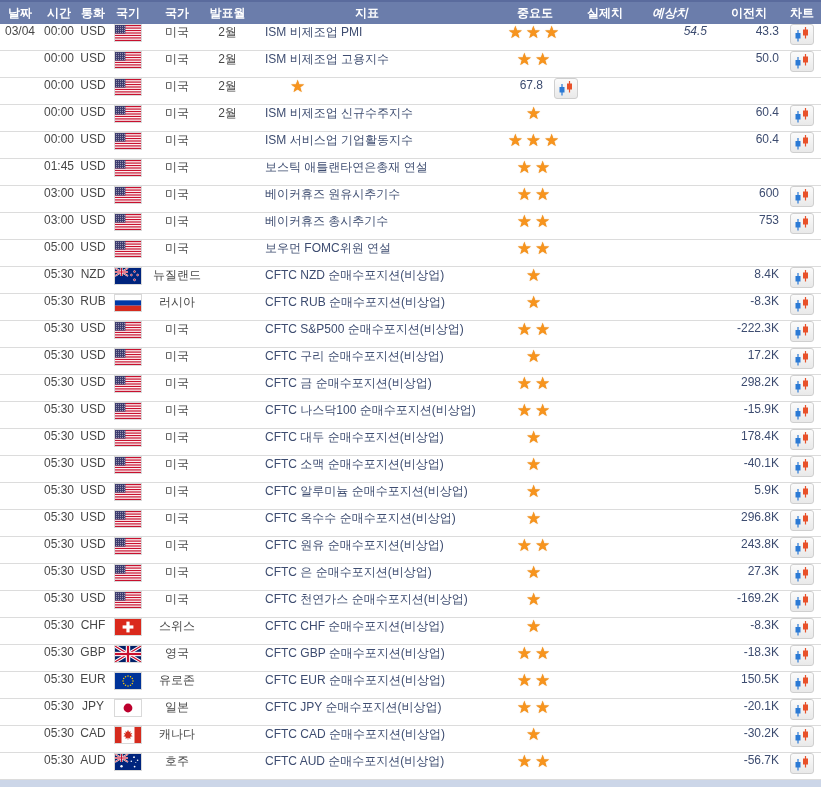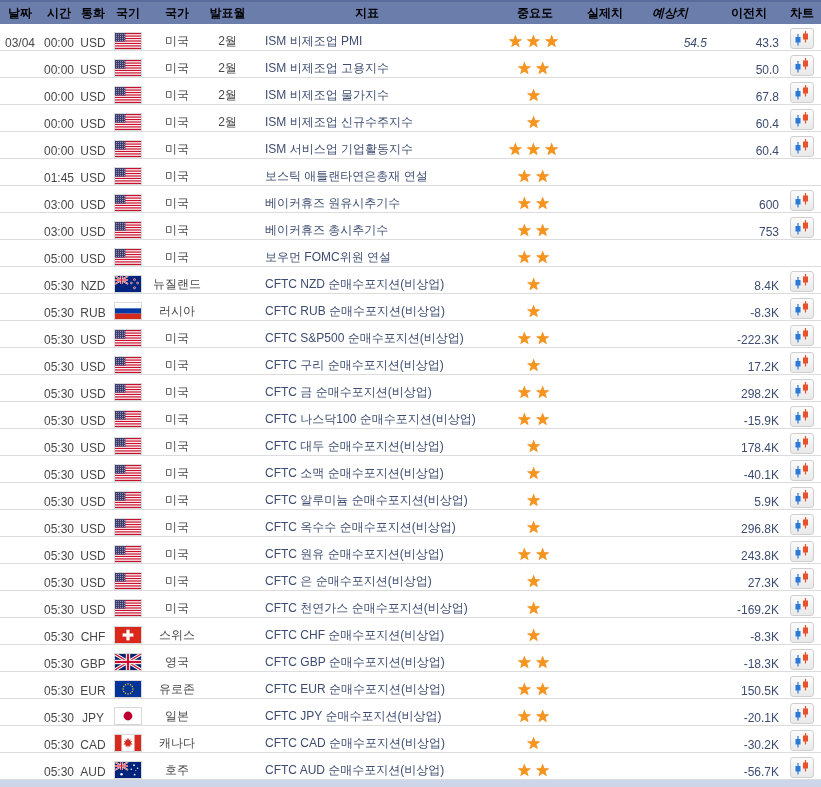--- a/index.html
+++ b/index.html
@@ -6,23 +6,23 @@
     --header-bg:#6b7dab; --header-border:#5a6b9d; --star:#f7941e;
     --row-line:#dcdcdc; --navy:#3d4c70; --gray:#474747; --bar:#ccd6e8;
   }
   *{box-sizing:border-box;}
   html,body{margin:0;padding:0;}
   body{width:821px;height:787px;overflow:hidden;background:#fff;
        font-family:"Liberation Sans","DejaVu Sans",sans-serif;}
   .calendar{width:821px;}
   .thead{display:flex;height:24px;background:var(--header-bg);
          border-top:2px solid var(--header-border);align-items:center;
-         color:#000000;font-weight:bold;font-size:12px;}
+         color:#ffffff;font-weight:bold;font-size:12px;}
   .tr{display:flex;height:27px;border-bottom:1px solid var(--row-line);
-      align-items:flex-end;font-size:12px;background:#fff;}
+      align-items:flex-start;font-size:12px;background:#fff;}
   .th,.td{text-align:center;overflow:hidden;white-space:nowrap;}
   .col-date{width:40px;}
   .col-time{width:38px;}
   .col-currency{width:30px;}
   .col-flag{width:40px;}
   .col-country{width:58px;}
   .col-month{width:43px;}
   .col-indicator{width:236px;}
   .col-importance{width:100px;}
   .col-actual{width:40px;}
@@ -200,21 +200,20 @@
               <circle cx="7.4" cy="5.2" r="0.45" fill="#fff"></circle>
               <circle cx="9.4" cy="5.2" r="0.45" fill="#fff"></circle>
               <circle cx="1.4" cy="7.2" r="0.45" fill="#fff"></circle>
               <circle cx="3.4" cy="7.2" r="0.45" fill="#fff"></circle>
               <circle cx="5.4" cy="7.2" r="0.45" fill="#fff"></circle>
               <circle cx="7.4" cy="7.2" r="0.45" fill="#fff"></circle>
               <circle cx="9.4" cy="7.2" r="0.45" fill="#fff"></circle>
             </svg></span></div>
     <div class="td col-country c-country">미국</div>
     <div class="td col-month c-month">2월</div>
-    <div class="td col-indicator c-indicator">ISM 비제조업 물가지수</div>
     <div class="td col-importance"><span class="stars">★</span></div>
     <div class="td col-actual c-actual"></div>
     <div class="td col-forecast c-forecast"></div>
     <div class="td col-previous c-previous">67.8</div>
     <div class="td col-chart c-chart"><button class="chart-btn">
             <svg width="16" height="17" viewBox="0 0 16 17">
               <line x1="4" y1="4" x2="4" y2="15.5" stroke="#2b7ad5" stroke-width="1.2"></line>
               <rect x="1.5" y="7" width="5" height="5.5" fill="#2b7ad5"></rect>
               <line x1="11.5" y1="1" x2="11.5" y2="12.5" stroke="#e8512a" stroke-width="1.2"></line>
               <rect x="9" y="3.5" width="5" height="6" fill="#e8512a"></rect>

